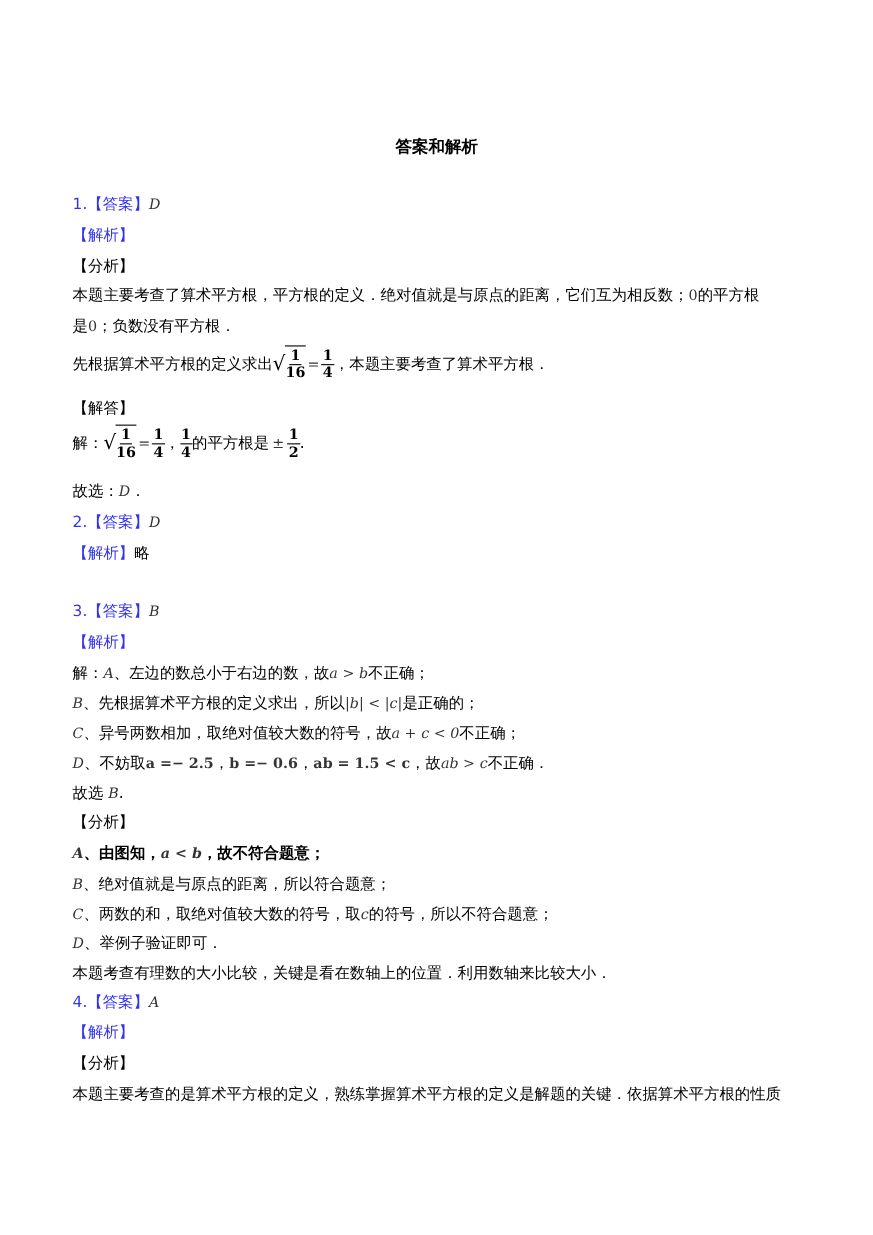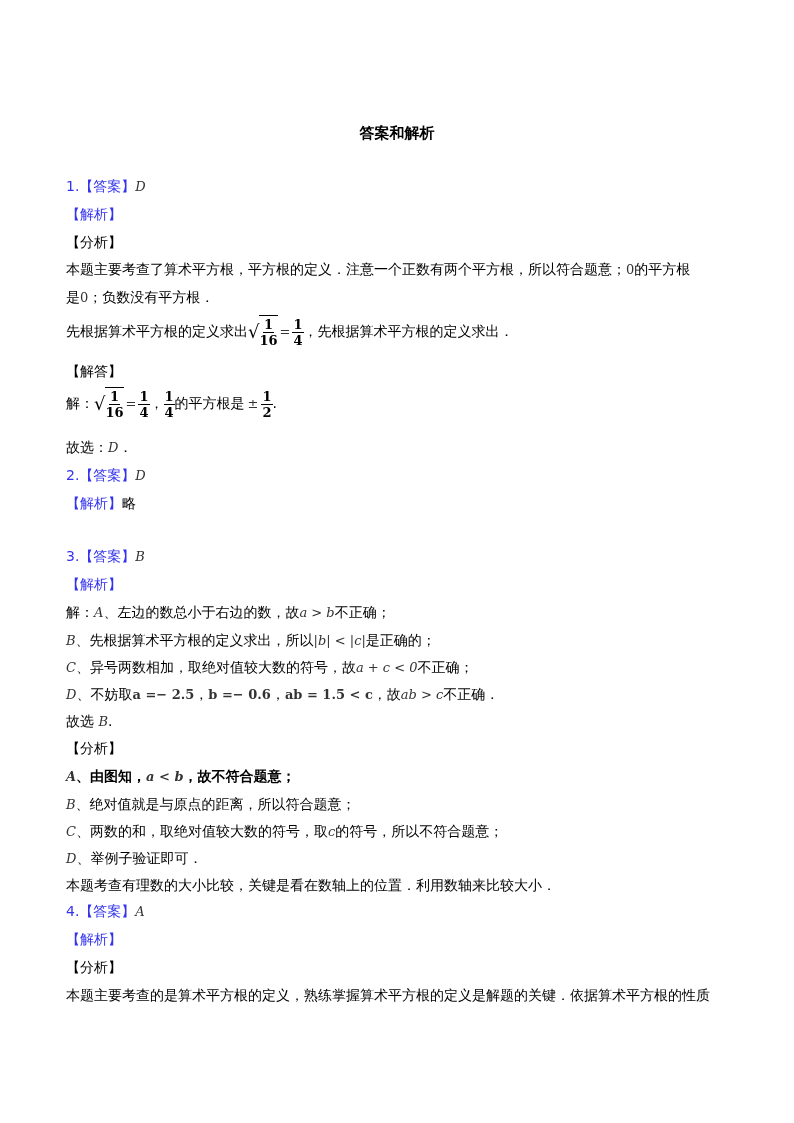--- a/index.html
+++ b/index.html
@@ -23,38 +23,38 @@
 <body>
 
 <div class="title">答案和解析</div>
 
 <div class="line" style="top:176px;">
   <span class="blue">1.</span><span class="blue">【答案】</span><span class="m">D</span>
 </div>
 <div class="line blue" style="top:204px;">【解析】</div>
 <div class="line" style="top:232px;">【分析】</div>
 <div class="line" style="top:259px;">
-  <span>本题主要考查了算术平方根，平方根的定义．注意一个正数有两个平方根，所以符合题意；</span><span class="mn">0</span><span>的平方根</span>
+  <span>本题主要考查了算术平方根，平方根的定义．绝对值就是与原点的距离，它们互为相反数；</span><span class="mn">0</span><span>的平方根</span>
 </div>
 <div class="line" style="top:287px;">
   <span>是</span><span class="mn">0</span><span>；负数没有平方根．</span>
 </div>
 <div class="line" style="top:313px; line-height:36px;">
   <span>先根据算术平方根的定义求出</span><span class="sqrt">
       <span class="rad">√</span>
       <span class="body">
         <span class="frac">
           <span class="num">1</span>
           <span>16</span>
         </span>
       </span>
     </span><span class="mn" style="margin:0 2px;">=</span><span class="frac">
       <span class="num">1</span>
       <span>4</span>
-    </span><span>，先根据算术平方根的定义求出．</span>
+    </span><span>，本题主要考查了算术平方根．</span>
 </div>
 <div class="line" style="top:361px;">【解答】</div>
 <div class="line" style="top:385px; line-height:36px;">
   <span>解：</span><span class="sqrt">
       <span class="rad">√</span>
       <span class="body">
         <span class="frac">
           <span class="num">1</span>
           <span>16</span>
         </span>

